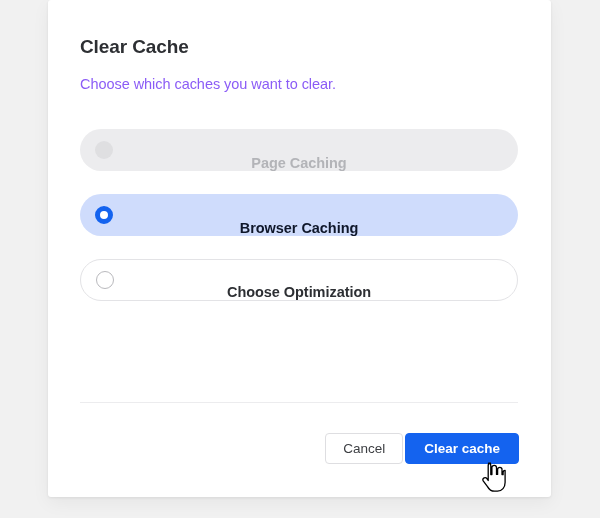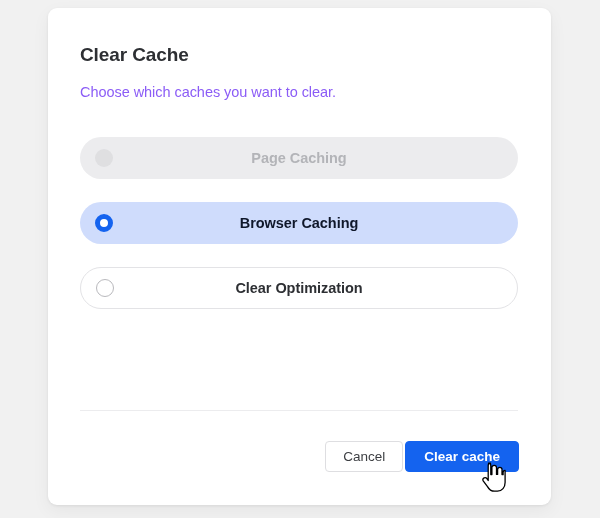--- a/index.html
+++ b/index.html
@@ -17,25 +17,25 @@
 
   #modal-overlay {
     position: absolute;
     inset: 0;
     background: #f1f1f1;
   }
 
   #dialog {
     position: absolute;
     left: 48px;
-    top: 8px;
+    top: 0;
     width: 503px;
     height: 497px;
     background: #ffffff;
-    border-radius: 9px;
+    border-radius: 3px;
     box-shadow: 0 1px 3px rgba(0,0,0,0.07), 0 6px 18px rgba(0,0,0,0.05);
     box-sizing: border-box;
   }
 
   .dialog-body {
     position: absolute;
     left: 0; top: 0; right: 0; bottom: 0;
   }
 
   #dialog-title {
@@ -64,21 +64,21 @@
     width: 438px;
   }
 
   .option-row {
     position: relative;
     height: 42px;
     border-radius: 21px;
     margin-bottom: 23px;
     box-sizing: border-box;
     display: flex;
-    align-items: center;
+    align-items: flex-end;
     justify-content: center;
   }
   .option-row:last-child { margin-bottom: 0; }
 
   .option-row.disabled {
     background: #ececee;
   }
   .option-row.selected {
     background: #cfdcfc;
   }
@@ -195,21 +195,21 @@
         </div>
 
         <div class="option-row selected">
           <span class="radio checked"></span>
           <span class="option-label">Browser Caching</span>
         </div>
 
 
         <div class="option-row enabled">
           <span class="radio empty"></span>
-          <span class="option-label">Clear Optimization</span>
+          <span class="option-label">Choose Optimization</span>
         </div>
 
       </div>
 
       <div id="divider"></div>
 
       <div id="footer-actions">
         <button class="btn" id="cancel-button">Cancel</button>
         <button class="btn" id="clear-cache-button">Clear cache</button>
       </div>

